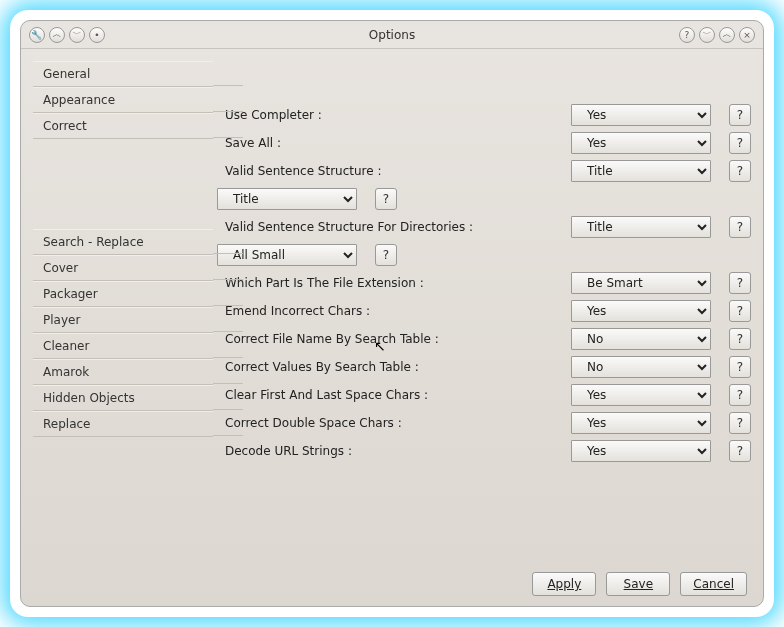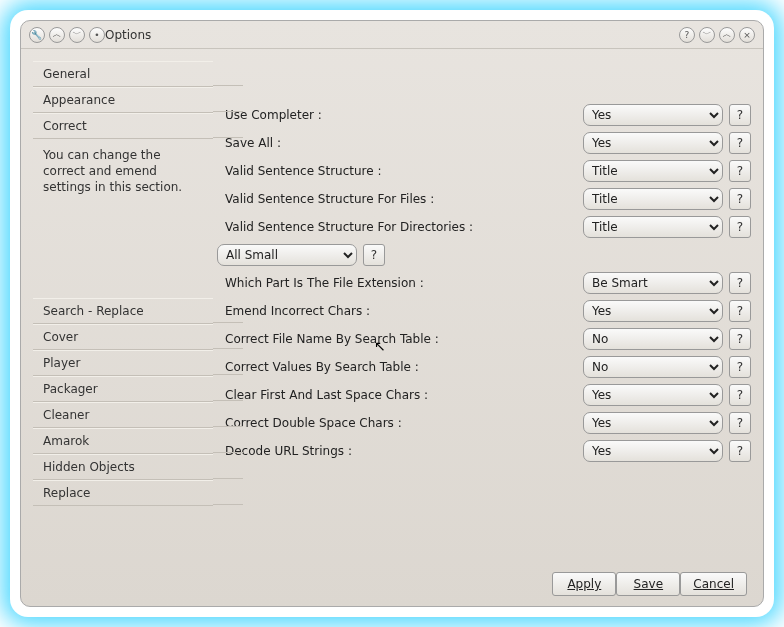--- a/index.html
+++ b/index.html
@@ -1,36 +1,36 @@
 <!DOCTYPE html>
 <html><head>
 <meta charset="utf-8">
 <style>
 *{box-sizing:border-box;margin:0;padding:0;font-family:"DejaVu Sans",Arial,sans-serif;font-size:12px}
 body{background:#fff;width:784px;height:627px;position:relative}
 .glow{position:absolute;inset:10px;border-radius:18px;box-shadow:0 0 25px 8px rgba(0,200,255,.7);pointer-events:none}
 .window{position:absolute;inset:20px;background:linear-gradient(#e8e4df,#dcd7d0);border:1px solid #aaa;border-radius:10px;display:flex;flex-direction:column;overflow:hidden}
 .titlebar{height:28px;display:flex;align-items:center;padding:0 8px;border-bottom:1px solid #c8c4bd}
 .titlebar .tools{display:flex;gap:4px}
-.titlebar .title{flex:1;color:#333}
+.titlebar .title{flex:1;text-align:center;color:#333}
 .titlebar .winbtns{display:flex;gap:4px}
 .circ{width:16px;height:16px;border:1px solid #999;border-radius:50%;background:linear-gradient(#fdfdfd,#e2ded8);display:flex;align-items:center;justify-content:center;font-size:9px;color:#555;cursor:pointer}
 .body{flex:1;display:flex;padding:12px 12px 0 12px;gap:4px;overflow:hidden}
 .sidebar{width:180px;display:flex;flex-direction:column}
 .tab{height:26px;padding:0 10px;display:flex;align-items:center;color:#333;cursor:pointer;position:relative;border-bottom:1px solid #c4bfb7;border-top:1px solid #f2efe9}
 .tab::after{content:"";position:absolute;right:-30px;top:0;bottom:0;width:30px;border-bottom:1px solid #c4bfb7}
 .tab.active{font-weight:normal}
 .desc{padding:8px 10px 12px;color:#333;line-height:1.35}
 .sidegap{height:90px}
 .main{flex:1;display:flex;flex-direction:column;padding-top:40px}
-.row{display:flex;align-items:center;height:28px;gap:6px;margin-bottom:0}
+.row{display:flex;align-items:center;height:28px;gap:18px;margin-bottom:0}
 .row .lbl{flex:1;color:#222;padding-left:8px}
-.sel{width:140px;height:22px;border:1px solid #999;border-radius:7px;background:linear-gradient(#fafafa,#e4e1db);padding:0 4px;color:#222}
+.sel{width:140px;height:22px;border:1px solid #999;border-radius:1px;background:linear-gradient(#fafafa,#e4e1db);padding:0 11px;color:#222}
 .help{width:22px;height:22px;border:1px solid #999;border-radius:3px;background:linear-gradient(#fafafa,#e4e1db);display:flex;align-items:center;justify-content:center;color:#333;cursor:pointer}
-.footer{height:44px;display:flex;align-items:center;justify-content:flex-end;gap:0;padding:0 16px;border-top:0}
+.footer{height:44px;display:flex;align-items:center;justify-content:flex-end;gap:10px;padding:0 16px;border-top:0}
 .btn{min-width:64px;height:24px;border:1px solid #999;border-radius:3px;background:linear-gradient(#fafafa,#e4e1db);display:flex;align-items:center;justify-content:center;padding:0 12px;color:#222;text-decoration:underline;cursor:pointer}
 .cursor{position:absolute;left:374px;top:338px;font-size:14px;color:#000;pointer-events:none}
 </style>
 </head>
 <body>
 
 <div class="glow"></div>
 <div class="window">
   <div class="titlebar">
     <div class="tools" id="tools">
@@ -53,34 +53,33 @@
           <div class="tab">
             <span>General</span>
           </div>
           <div class="tab">
             <span>Appearance</span>
           </div>
           <div class="tab active">
             <span>Correct</span>
           </div>
         </div>
-      <div class="desc">You can change the correct and emend settings in this section.</div>
       <div class="sidegap"></div>
       <div id="groupB">
           <div class="tab">
             <span>Search - Replace</span>
           </div>
           <div class="tab">
             <span>Cover</span>
           </div>
           <div class="tab">
-            <span>Player</span>
+            <span>Packager</span>
           </div>
           <div class="tab">
-            <span>Packager</span>
+            <span>Player</span>
           </div>
           <div class="tab">
             <span>Cleaner</span>
           </div>
           <div class="tab">
             <span>Amarok</span>
           </div>
           <div class="tab">
             <span>Hidden Objects</span>
           </div>
@@ -100,21 +99,20 @@
             <div class="lbl">Save All :</div>
             <select class="sel"><option>Yes</option></select>
             <div class="help">?</div>
           </div>
           <div class="row">
             <div class="lbl">Valid Sentence Structure :</div>
             <select class="sel"><option>Title</option></select>
             <div class="help">?</div>
           </div>
           <div class="row">
-            <div class="lbl">Valid Sentence Structure For Files :</div>
             <select class="sel"><option>Title</option></select>
             <div class="help">?</div>
           </div>
           <div class="row">
             <div class="lbl">Valid Sentence Structure For Directories :</div>
             <select class="sel"><option>Title</option></select>
             <div class="help">?</div>
           </div>
           <div class="row">
             <select class="sel"><option>All Small</option></select>

